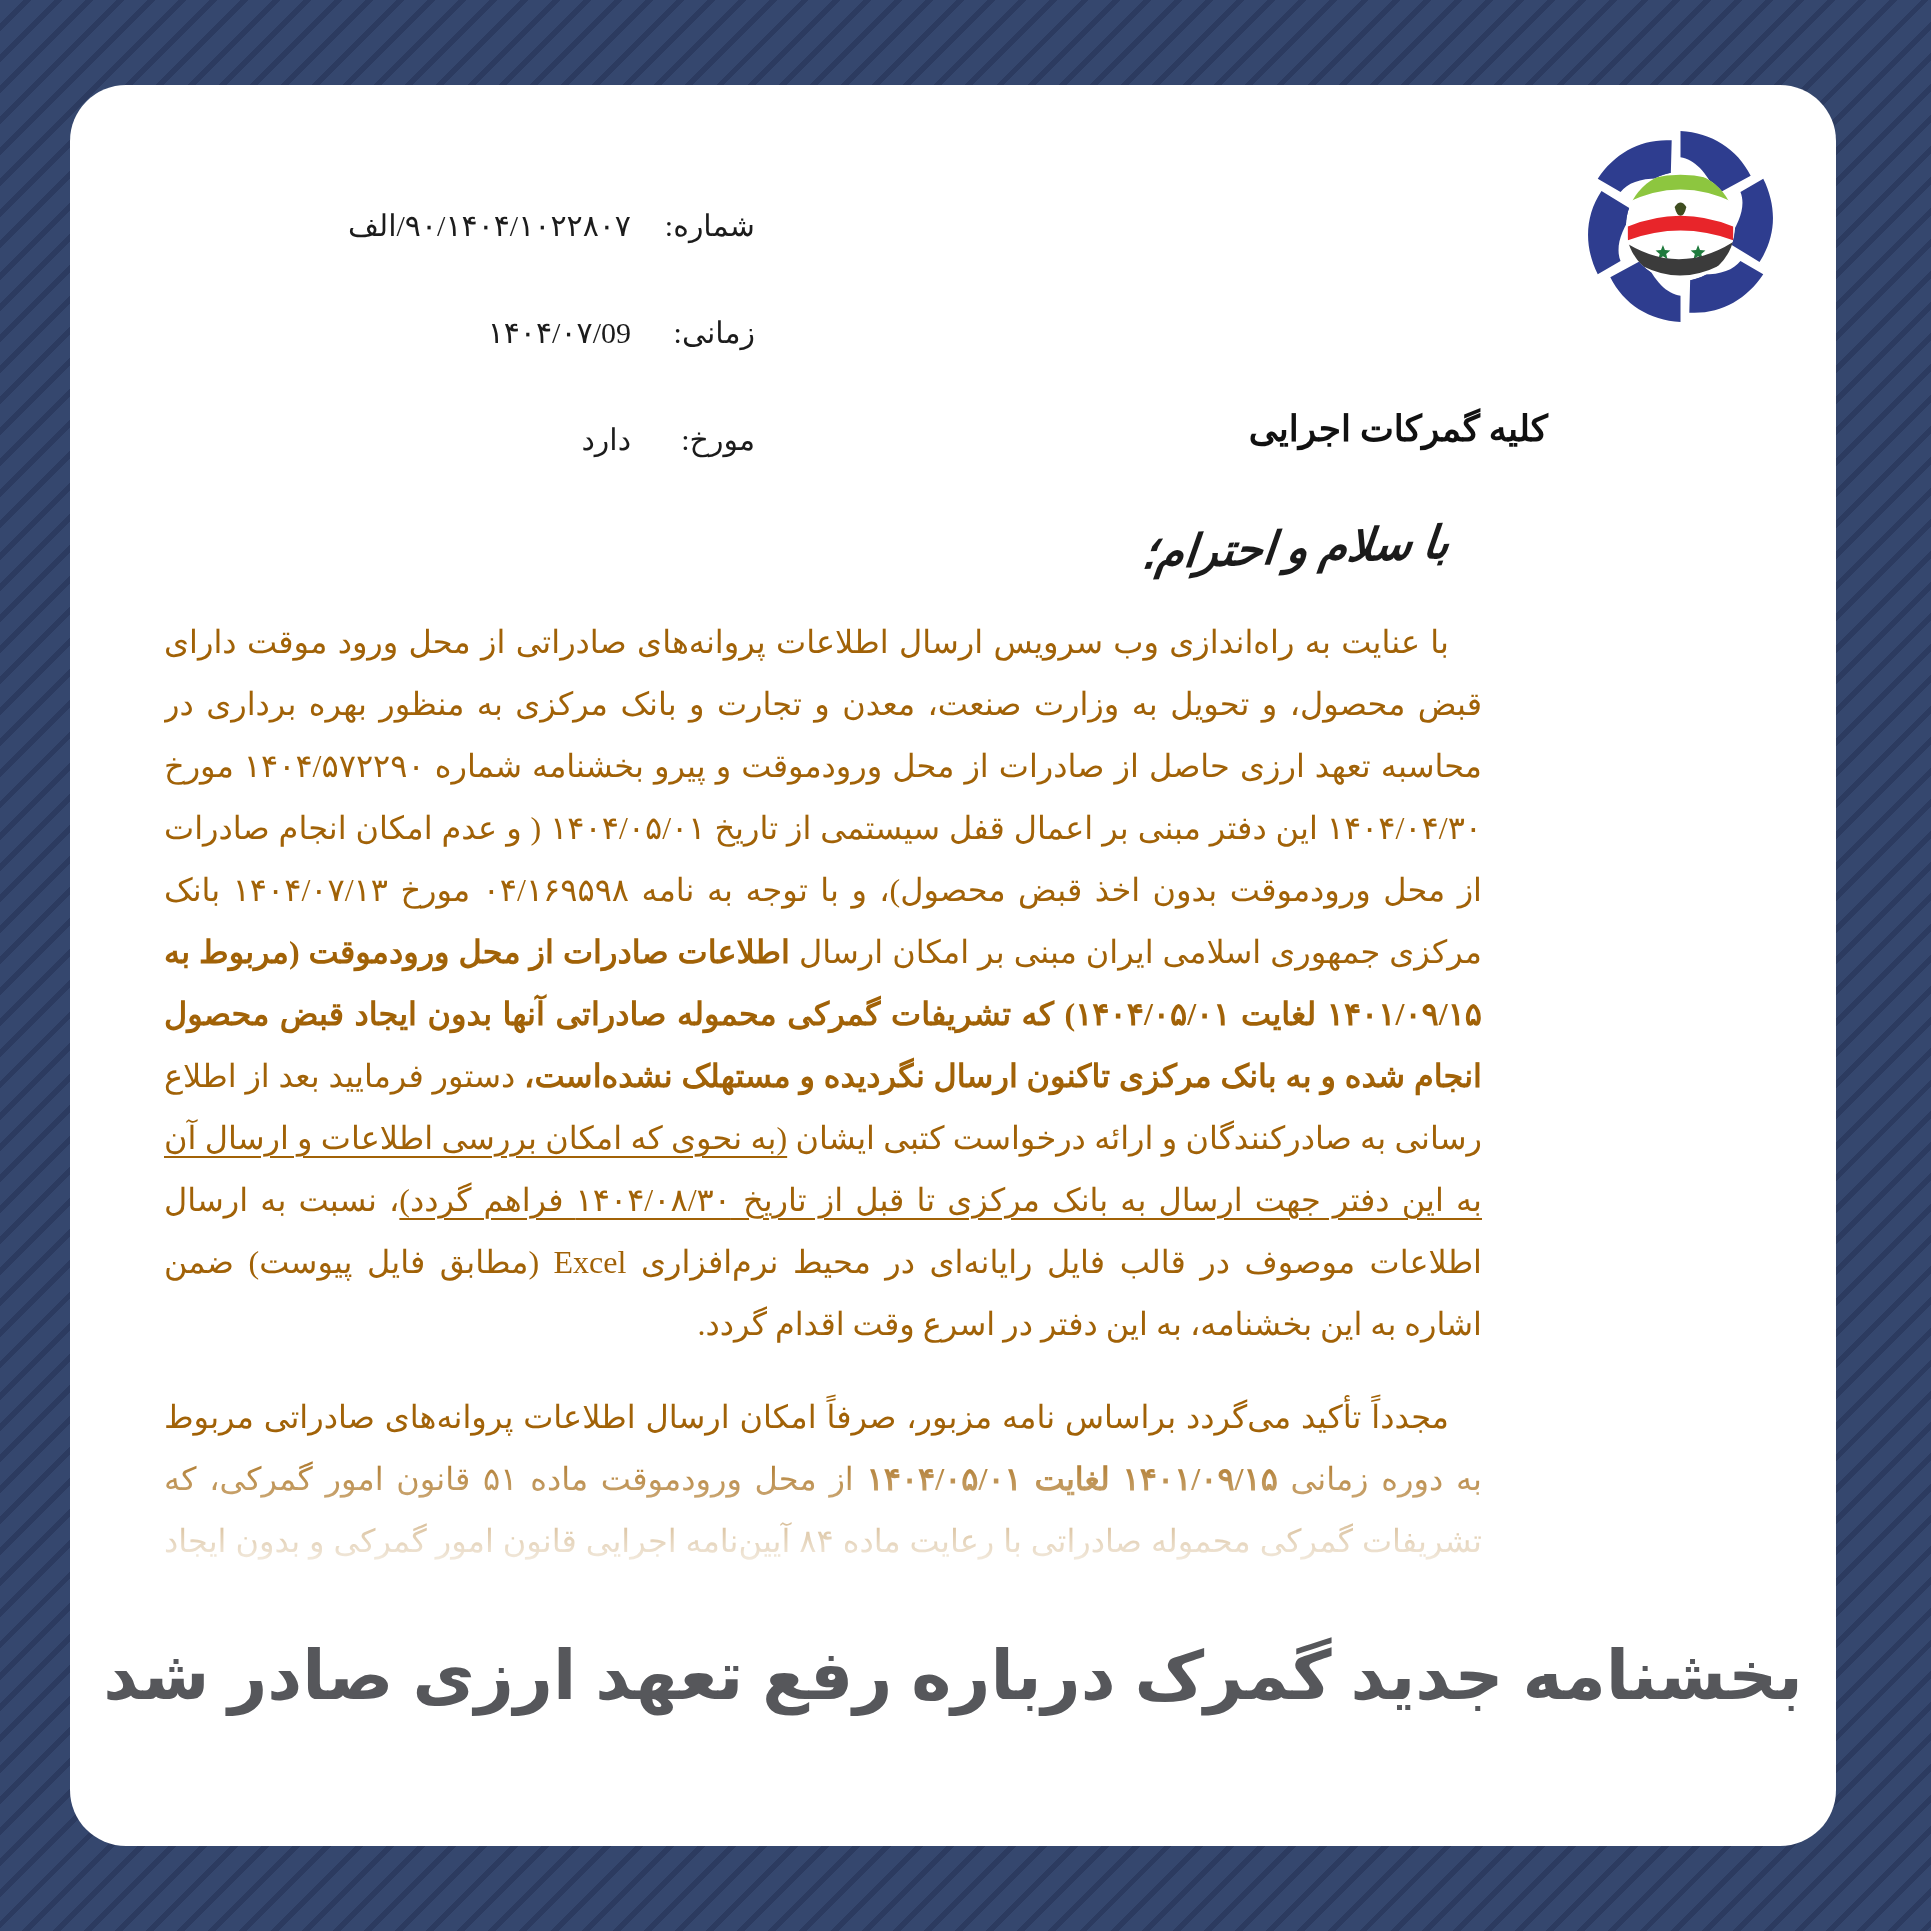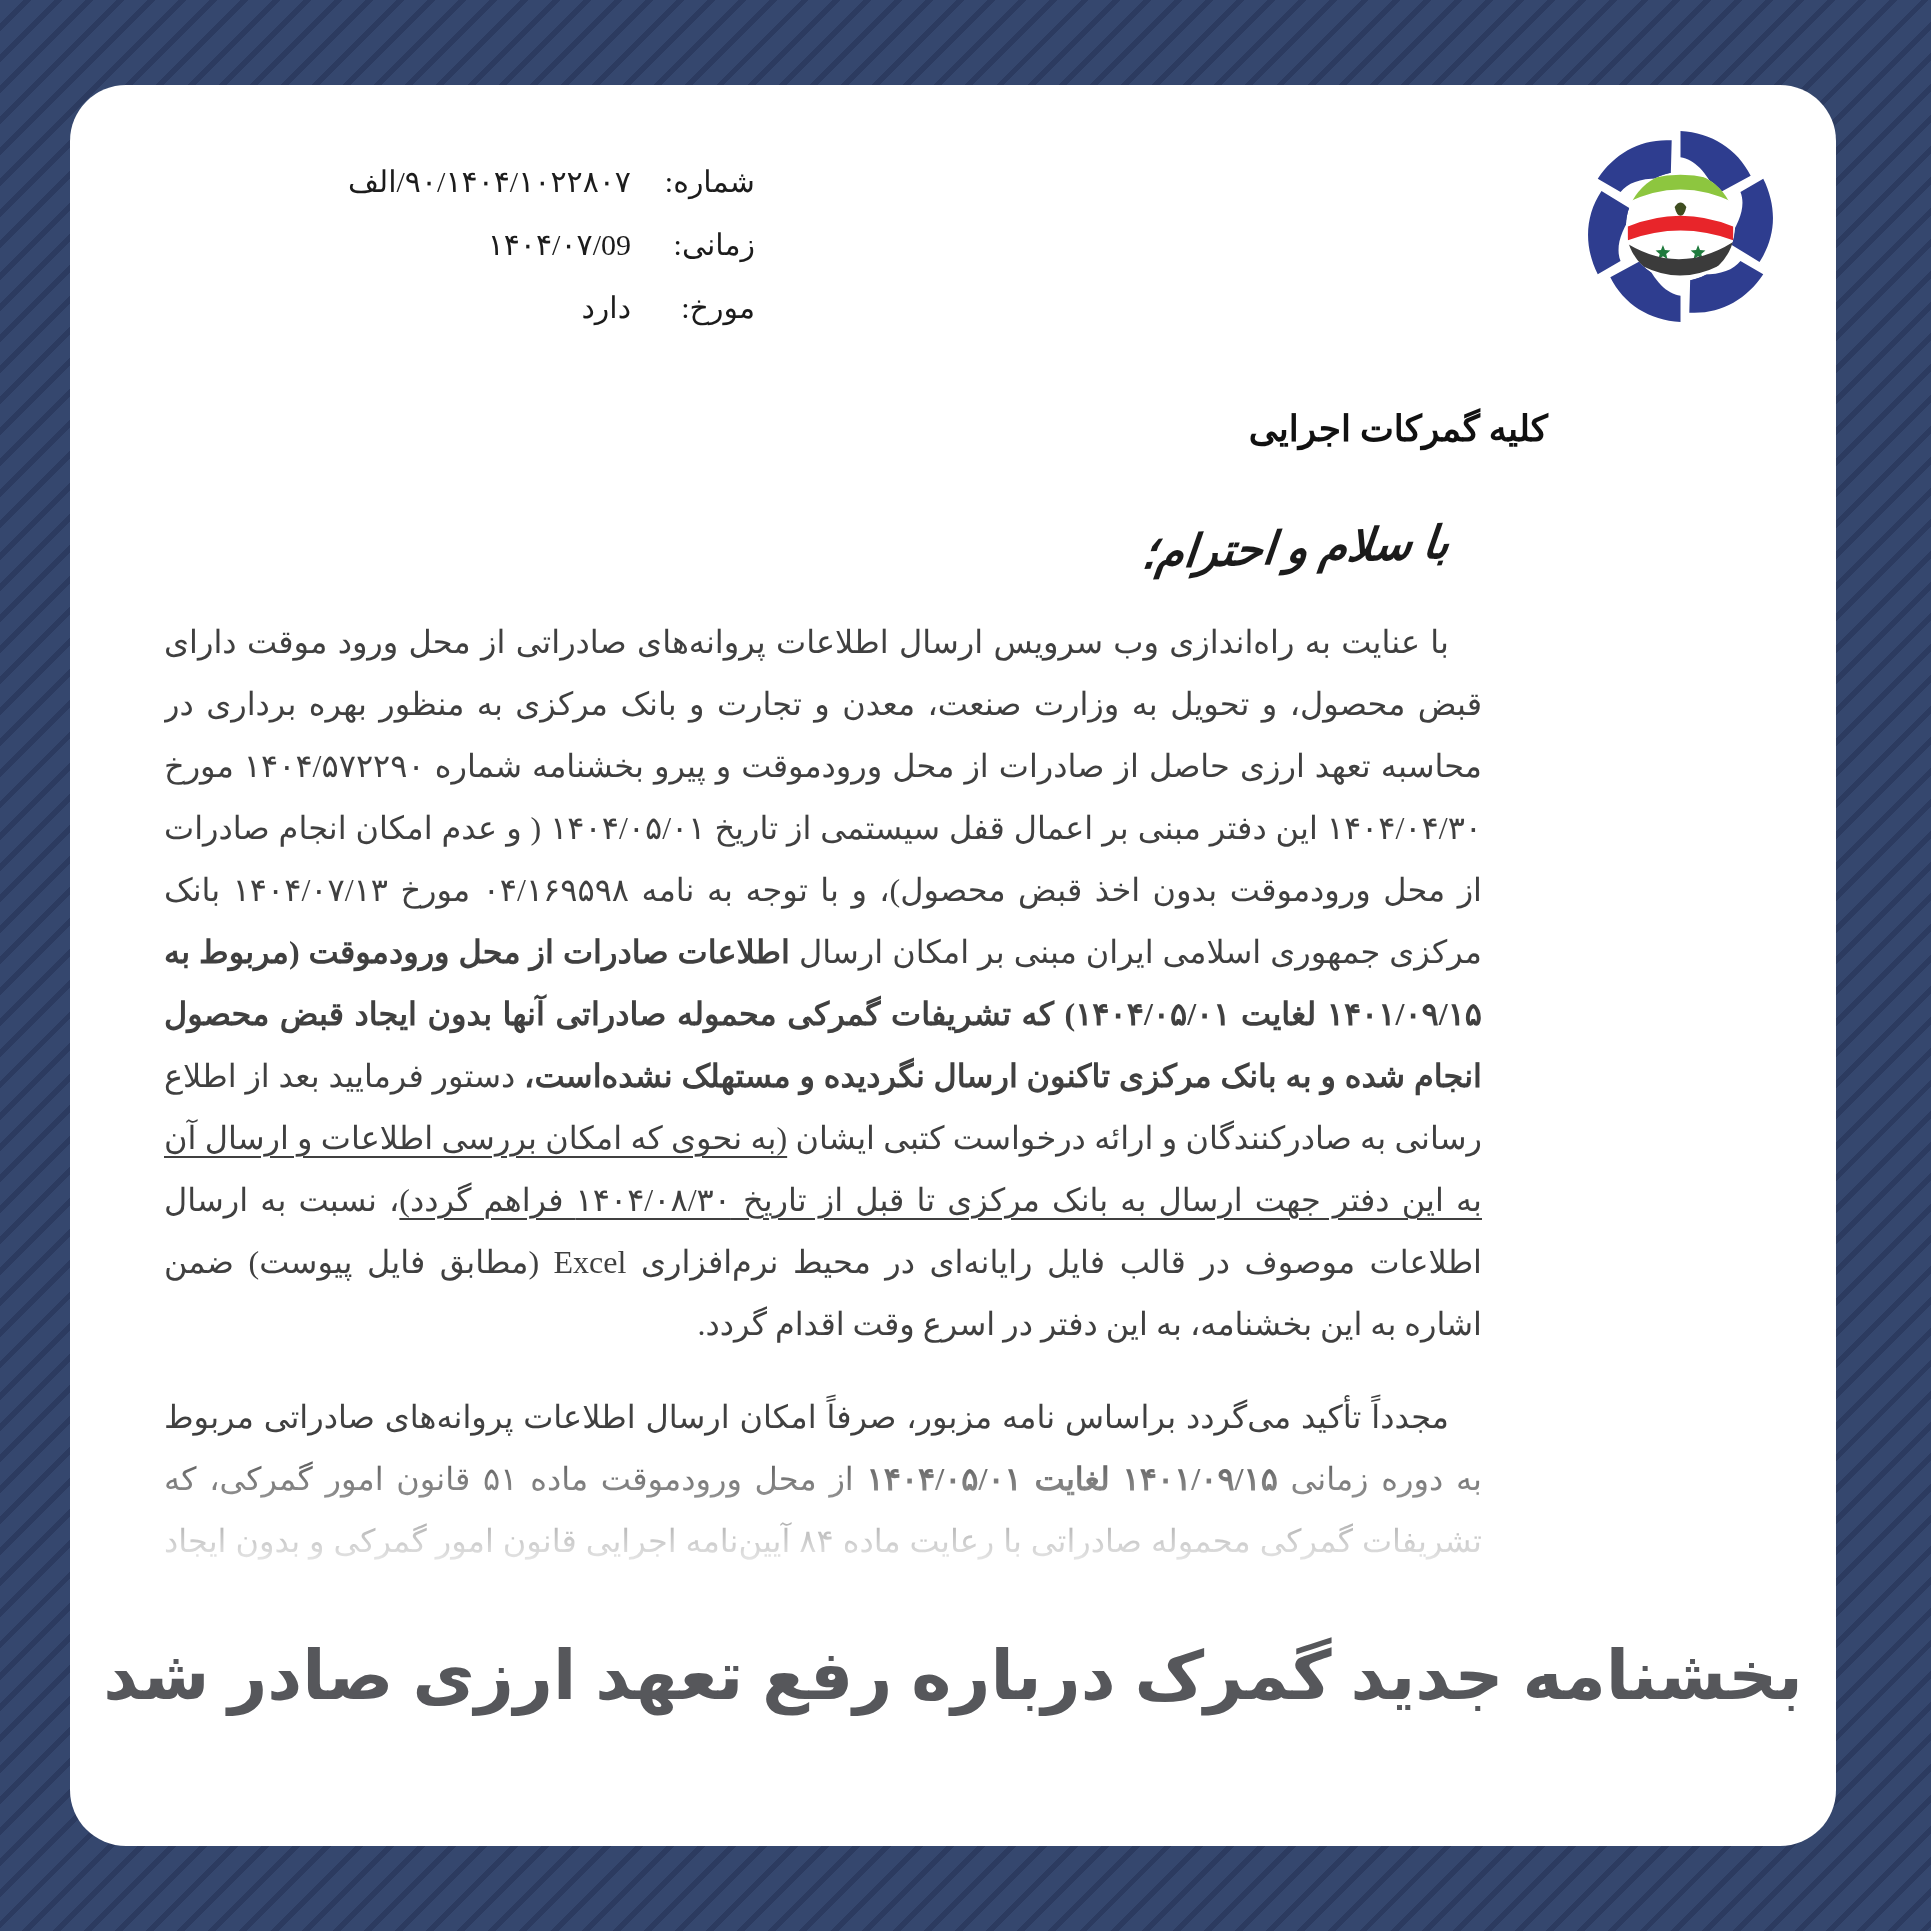--- a/index.html
+++ b/index.html
@@ -15,21 +15,21 @@
     background:#ffffff;border-radius:56px;
   }
   
   .meta{
     position:absolute;right:1081px;top:79px;width:591px;
     direction:rtl;
     font-family:"Liberation Serif","DejaVu Serif",serif;
     font-size:30px;color:#1c1c1c;
   }
   .meta-row{display:flex;align-items:baseline;margin-bottom:28px;}
-  .meta-label{width:124px;flex:0 0 auto;}
+  .meta-label{width:124px;flex:0 0 auto;margin-top:44px;}
   .meta-value{flex:0 0 auto;padding-left:7.7px;}
   .letterhead-frag{
     position:absolute;right:330px;top:108px;width:251px;
     direction:rtl;text-align:left;
     font-family:"Liberation Serif","DejaVu Serif",serif;
     font-weight:bold;font-size:32px;line-height:46px;color:#222;
   }
   .logo{position:absolute;right:58px;top:39px;width:195px;height:205px;}
   
   .addressee{
@@ -46,21 +46,21 @@
     font-size:45px;color:#1b1b1b;
     transform:rotate(-2deg) skewX(-8deg);
     letter-spacing:1.9px;
   }
   
   .letter-body{
     position:absolute;right:354px;left:94px;top:526px;height:1019px;
     overflow:hidden;
     direction:rtl;text-align:justify;
     font-family:"Liberation Serif","DejaVu Serif",serif;
-    font-size:32px;line-height:62px;color:#404040;
+    font-size:32px;line-height:62px;color:#a16207;
   }
   .letter-body p{margin:0;text-indent:33px;}
   .letter-body p + p{margin-top:31px;}
   .seg.b{font-weight:bold;}
   .seg.u{text-decoration:underline;text-underline-offset:6.8px;text-decoration-thickness:1.9px;}
   .fade{
     position:absolute;left:19.3px;right:19.3px;top:1352px;height:203px;
     background:linear-gradient(to bottom,rgba(255,255,255,0) 0%,#ffffff 70%);
     pointer-events:none;
   }

